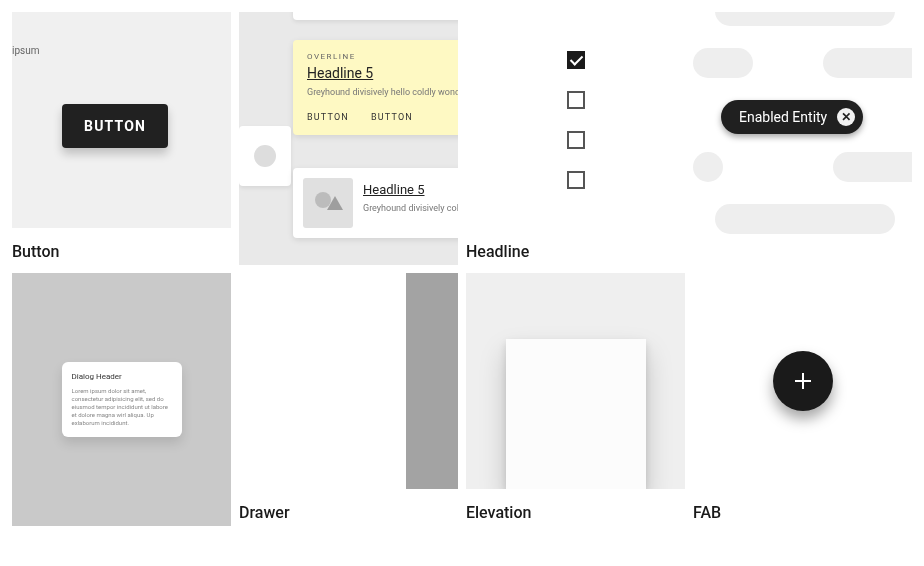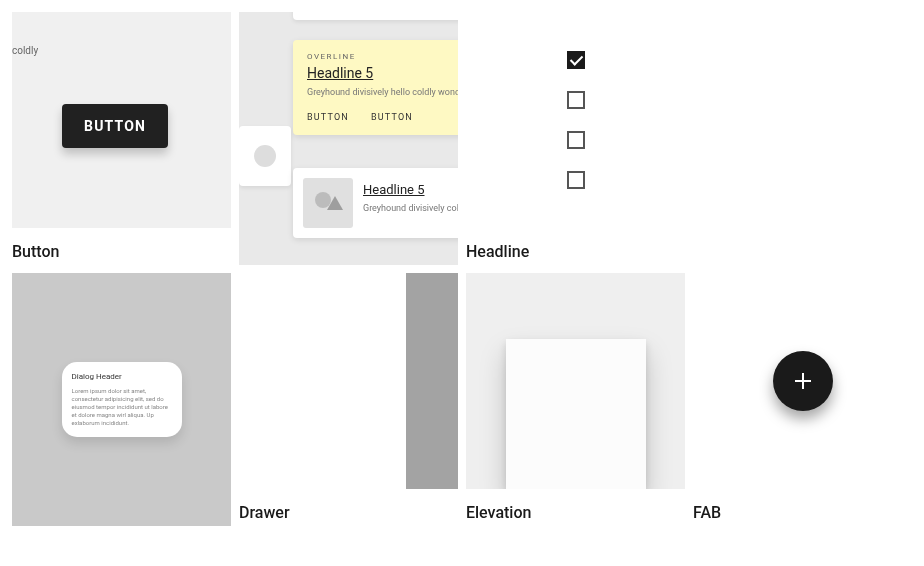--- a/index.html
+++ b/index.html
@@ -229,21 +229,21 @@
   
   .dialog-bg {
     background: #c9c9c9;
     display: flex;
     align-items: center;
     justify-content: center;
     height: 100%;
   }
   .dialog {
     background: #fff;
-    border-radius: 15px;
+    border-radius: 6px;
     width: 120px;
     padding: 10px;
     box-shadow: 0 6px 12px rgba(0,0,0,0.12);
   }
   .dialog-header {
     font-size: 8px;
     color: #333;
   }
   .dialog-body {
     font-size: 6px;
@@ -302,21 +302,21 @@
   }
   .fab svg { display: block; }
 </style>
 </head>
 <body>
 
 <div class="grid">
 
   <div class="tile">
     <div class="thumb">
-      <div class="btn-cut">coldly</div>
+      <div class="btn-cut">ipsum</div>
       <div class="btn-dark">BUTTON</div>
     </div>
     <div class="tile-label">Button</div>
   </div>
 
   <div class="tile">
     <div class="thumb card-bg">
       <div class="card1"></div>
       <div class="card2">
         <div class="overline">OVERLINE</div>
@@ -351,20 +351,32 @@
         <div class="cb checked"></div>
         <div class="cb"></div>
         <div class="cb"></div>
         <div class="cb"></div>
       </div>
     </div>
     <div class="tile-label">Headline</div>
   </div>
 
   <div class="tile">
+    <div class="thumb chips-bg">
+      <div class="blob" style="top:-16px;left:22px;width:180px;height:30px"></div>
+      <div class="blob" style="top:36px;left:0;width:60px;height:30px"></div>
+      <div class="blob" style="top:36px;left:130px;width:120px;height:30px"></div>
+      <div class="blob" style="top:140px;left:0;width:30px;height:30px"></div>
+      <div class="blob" style="top:140px;left:140px;width:120px;height:30px"></div>
+      <div class="blob" style="top:192px;left:22px;width:180px;height:30px"></div>
+      <div class="chip">
+        <span>Enabled Entity</span>
+        <span class="x">✕</span>
+      </div>
+    </div>
   </div>
 
   <div class="tile">
     <div class="thumb dialog-bg">
       <div class="dialog">
         <div class="dialog-header">Dialog Header</div>
         <div class="dialog-body">Lorem ipsum dolor sit amet, consectetur adipisicing elit, sed do eiusmod tempor incididunt ut labore et dolore magna wirl aliqua. Up exlaborum incididunt.</div>
       </div>
     </div>
   </div>

